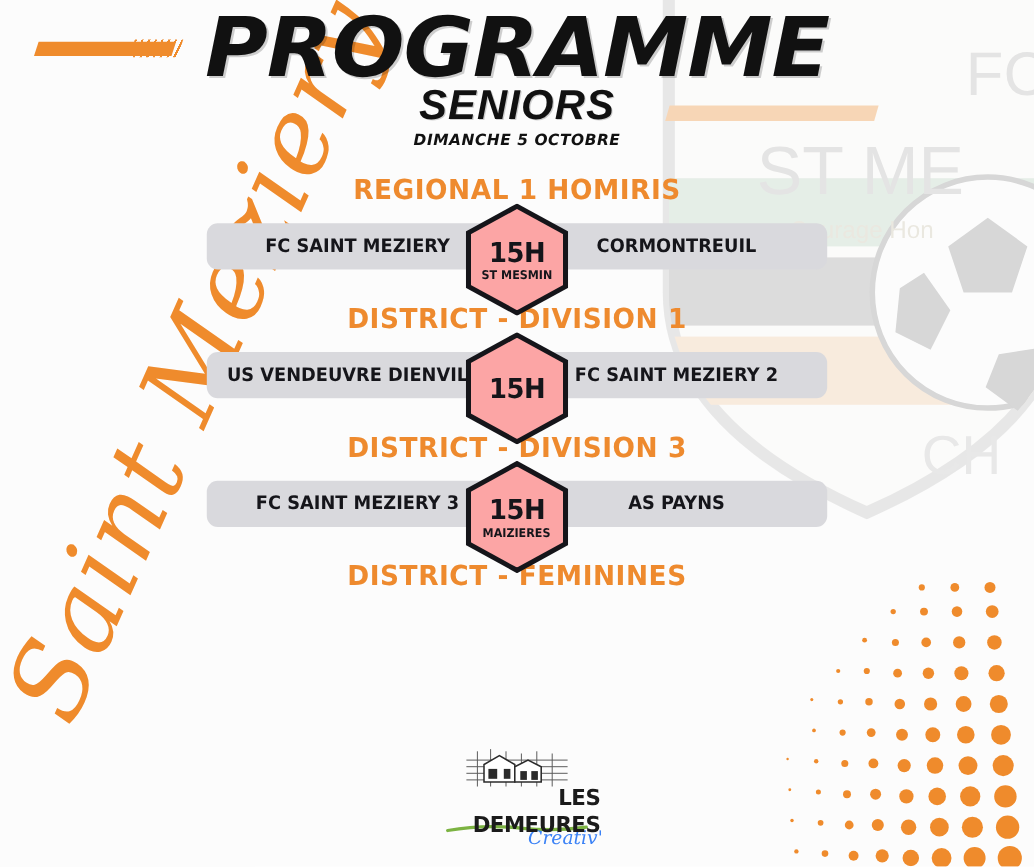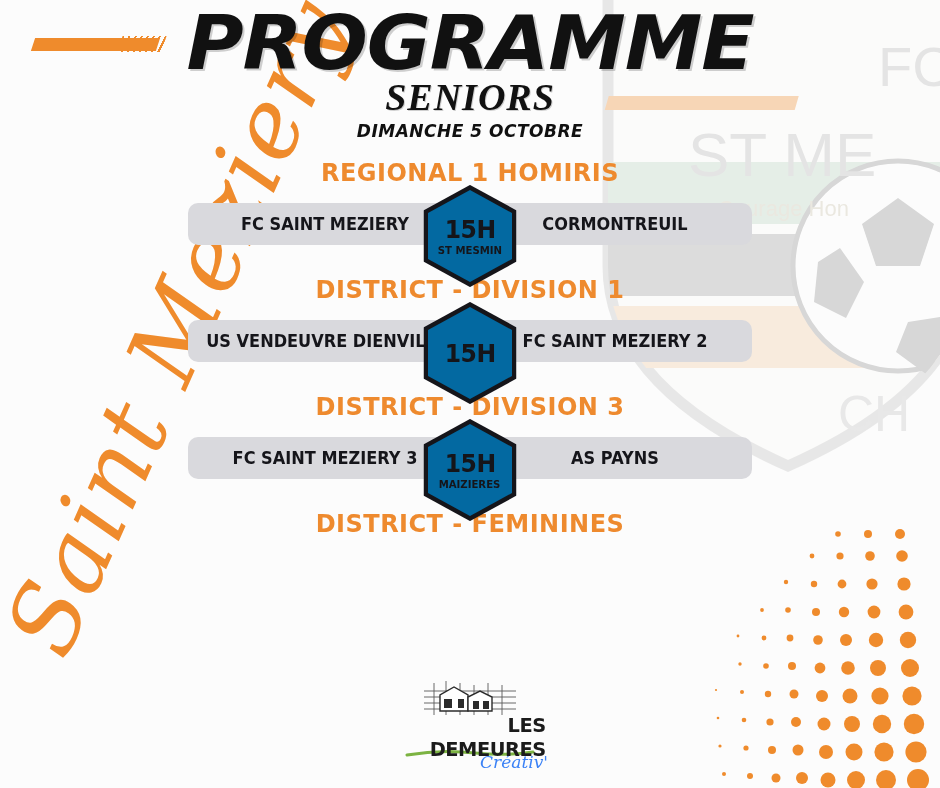--- a/index.html
+++ b/index.html
@@ -94,34 +94,34 @@
     font-weight: 700;
     font-style: italic;
     font-size: 75px;
     letter-spacing: -1px;
     color: #111111;
     line-height: 0.95;
     transform: scaleX(1.04);
     text-shadow: 2px 2px 0 rgba(0,0,0,0.18);
   }
   .title-sub {
-    font-family: Liberation Serif, serif;
+    font-family: Liberation Sans, sans-serif;
     font-weight: 700;
     font-style: italic;
     font-size: 38px;
     letter-spacing: 1px;
     color: #111111;
     margin-top: -4px;
     text-shadow: 1px 1px 0 rgba(0,0,0,0.18);
   }
   .title-date {
     font-family: "DejaVu Sans", sans-serif;
     font-weight: 700;
     font-style: italic;
-    font-size: 17px;
+    font-size: 14px;
     letter-spacing: 0.5px;
     color: #111111;
     margin-top: 2px;
   }
 
   
   .matches {
     position: absolute;
     left: 0; right: 0;
     top: 158px;
@@ -170,21 +170,21 @@
   .team-home { left: 12px; width: 250px; text-align: center; }
   .team-away { right: 12px; width: 250px; text-align: center; }
 
   .hex {
     position: absolute;
     left: 50%;
     top: -5px;
     width: 84px;
     height: 92px;
     margin-left: -42px;
-    background: #0369a1;
+    background: #fca5a5;
     clip-path: polygon(50% 0%, 100% 25%, 100% 75%, 50% 100%, 0% 75%, 0% 25%);
     display: flex;
     flex-direction: column;
     align-items: center;
     justify-content: center;
     z-index: 3;
   }
   .hex-border {
     position: absolute;
     left: 50%;

